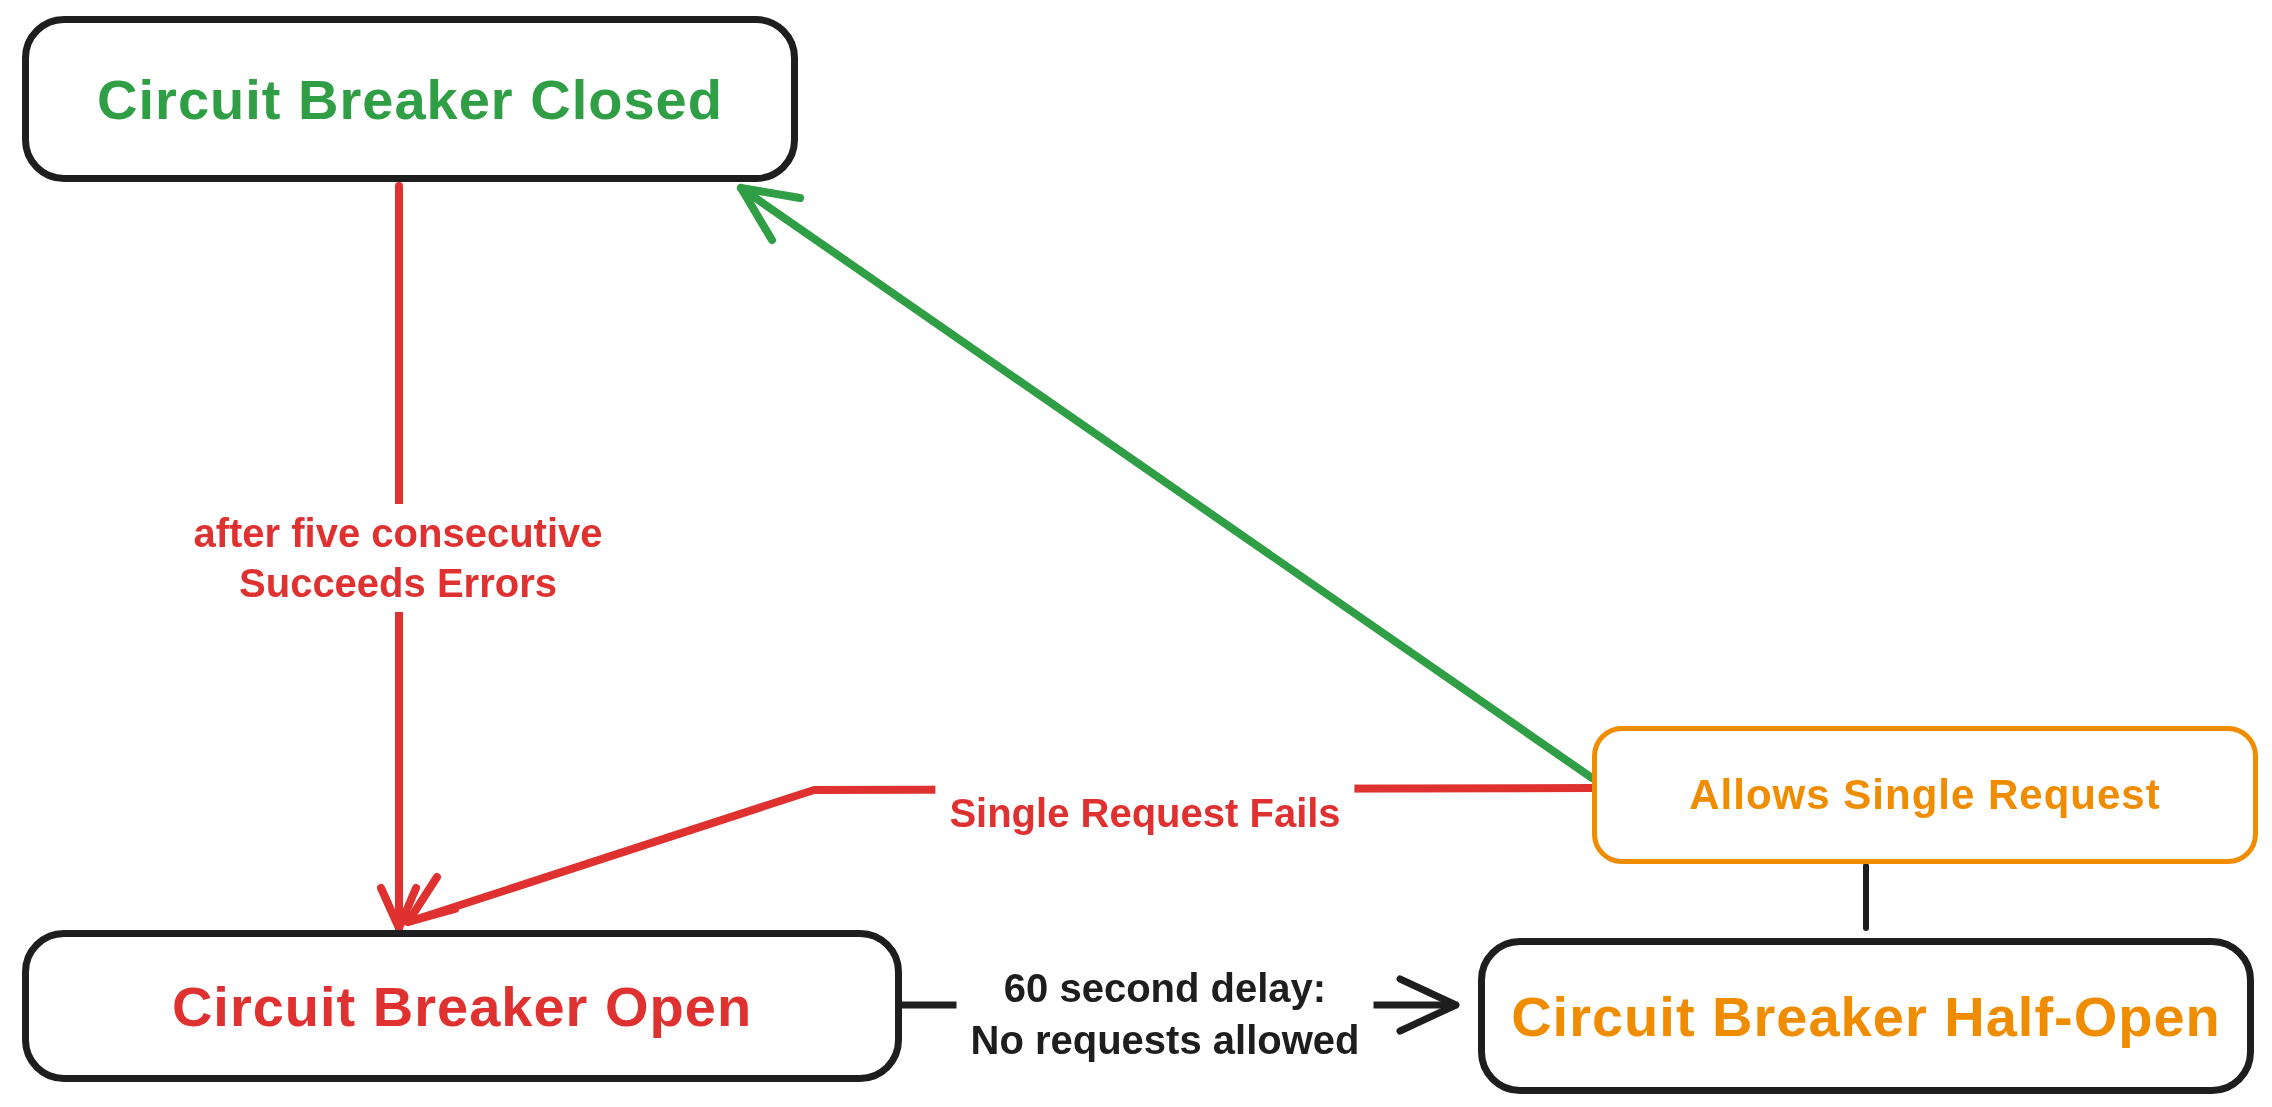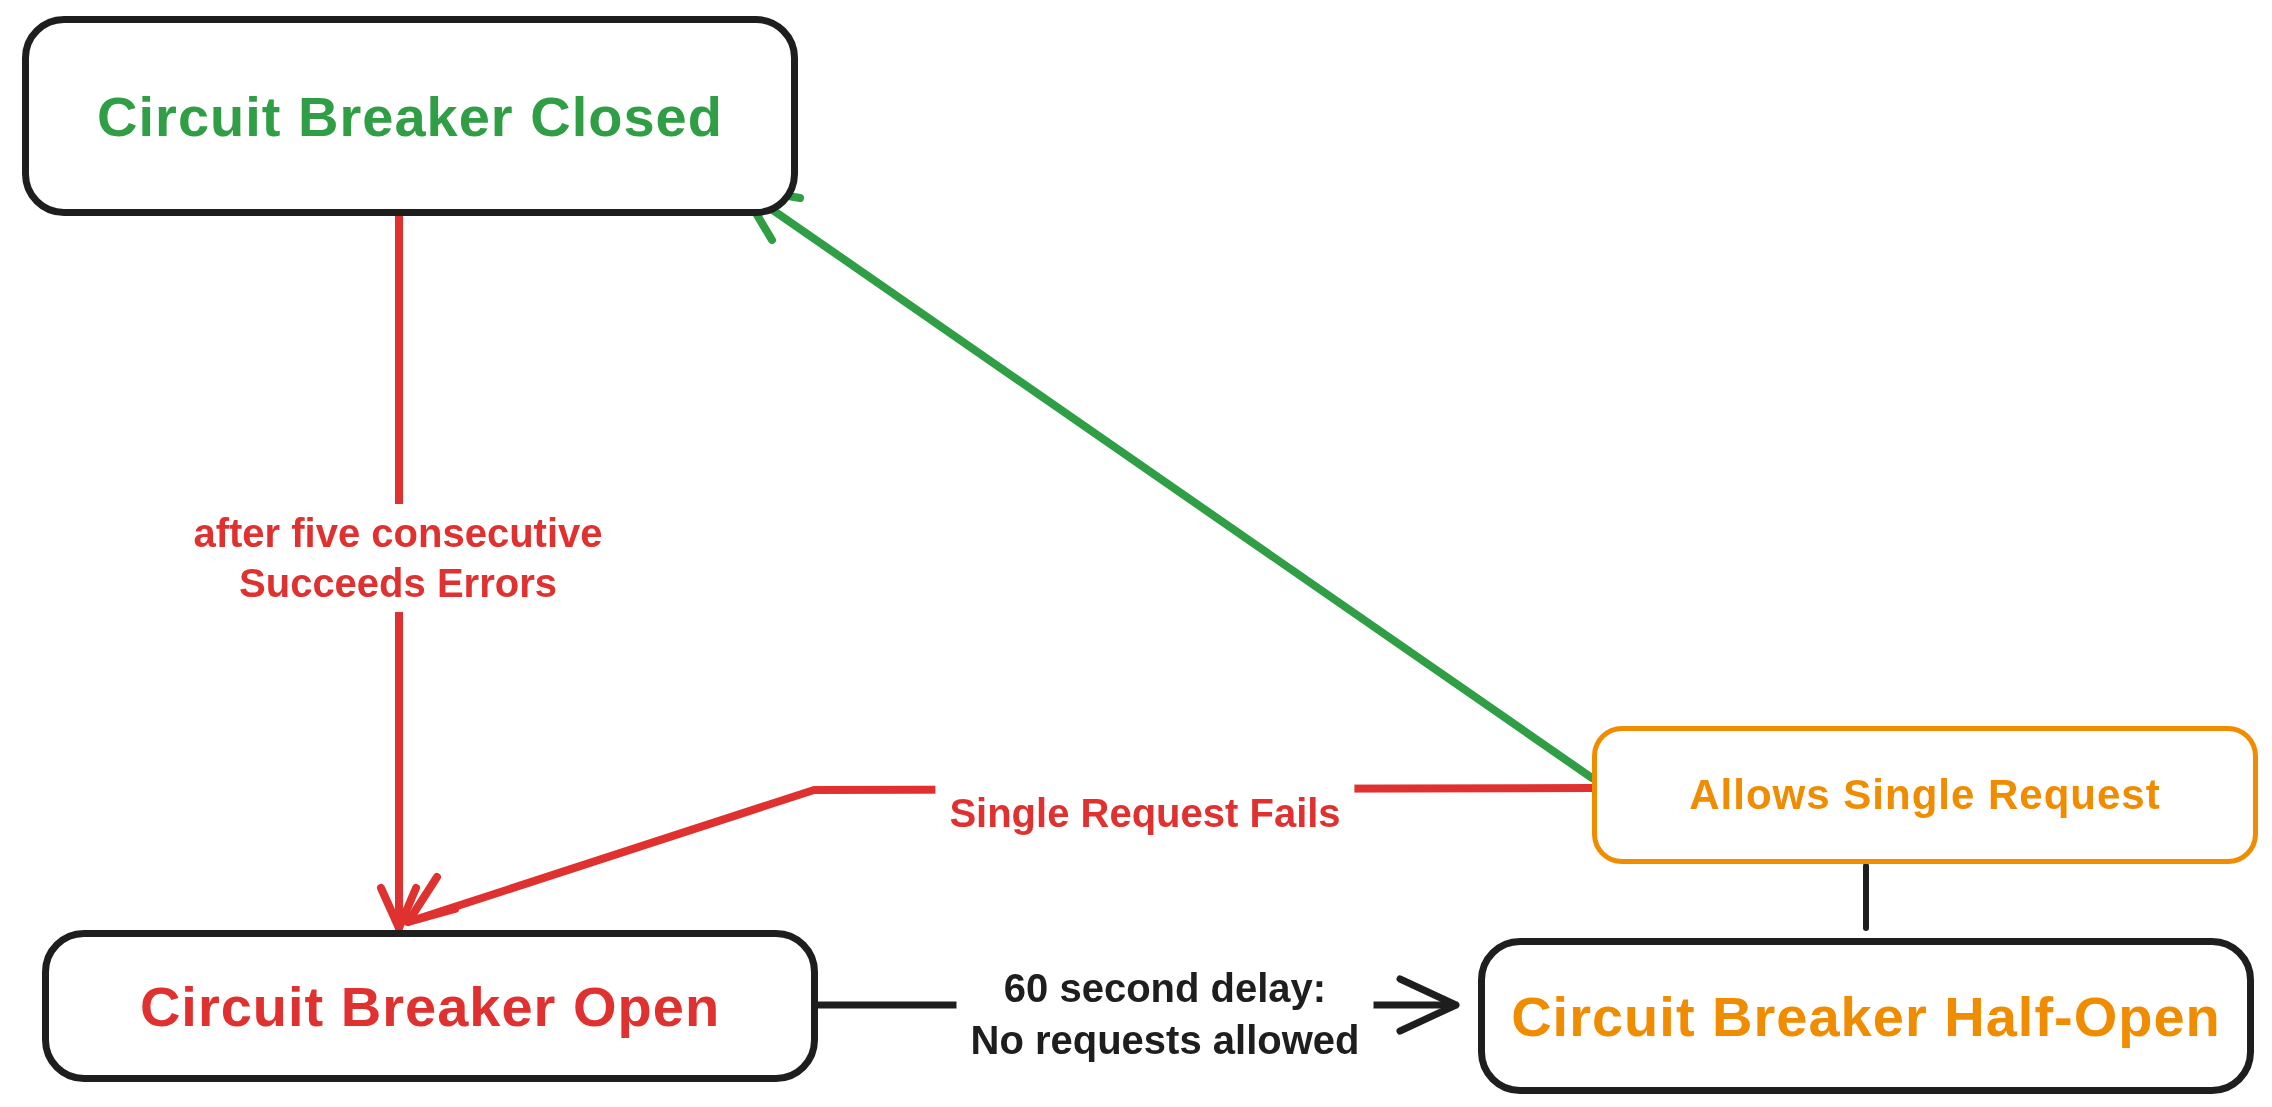--- a/index.html
+++ b/index.html
@@ -90,25 +90,25 @@
     <g>
       <path d="M 800 1005 L 1448 1005" stroke-width="7" stroke="#1e1e1e"></path>
       <path d="M 1456 1005 L 1400 979 M 1456 1005 L 1400 1031" stroke-width="7" stroke="#1e1e1e"></path>
     </g>
 
     <g>
       <path d="M 1866 866 L 1866 928" stroke-width="6" stroke="#1e1e1e"></path>
     </g>
   </svg>
 
-  <div class="node" style="left:22px; top:16px; width:776px; height:200px;">
+  <div class="node" style="left:22px; top:16px; width:776px; height:166px;">
     <span class="node-label green">Circuit Breaker Closed</span>
   </div>
 
-  <div class="node" style="left:22px; top:930px; width:776px; height:152px;margin-left:20px;">
+  <div class="node" style="left:22px; top:930px; width:880px; height:152px;">
     <span class="node-label red">Circuit Breaker Open</span>
   </div>
 
   <div class="node" style="left:1478px; top:938px; width:776px; height:156px;">
     <span class="node-label orange">Circuit Breaker Half-Open</span>
   </div>
 
   <div class="node allows" style="left:1592px; top:726px; width:666px; height:138px;">
     <span class="node-label orange">Allows Single Request</span>
   </div>

